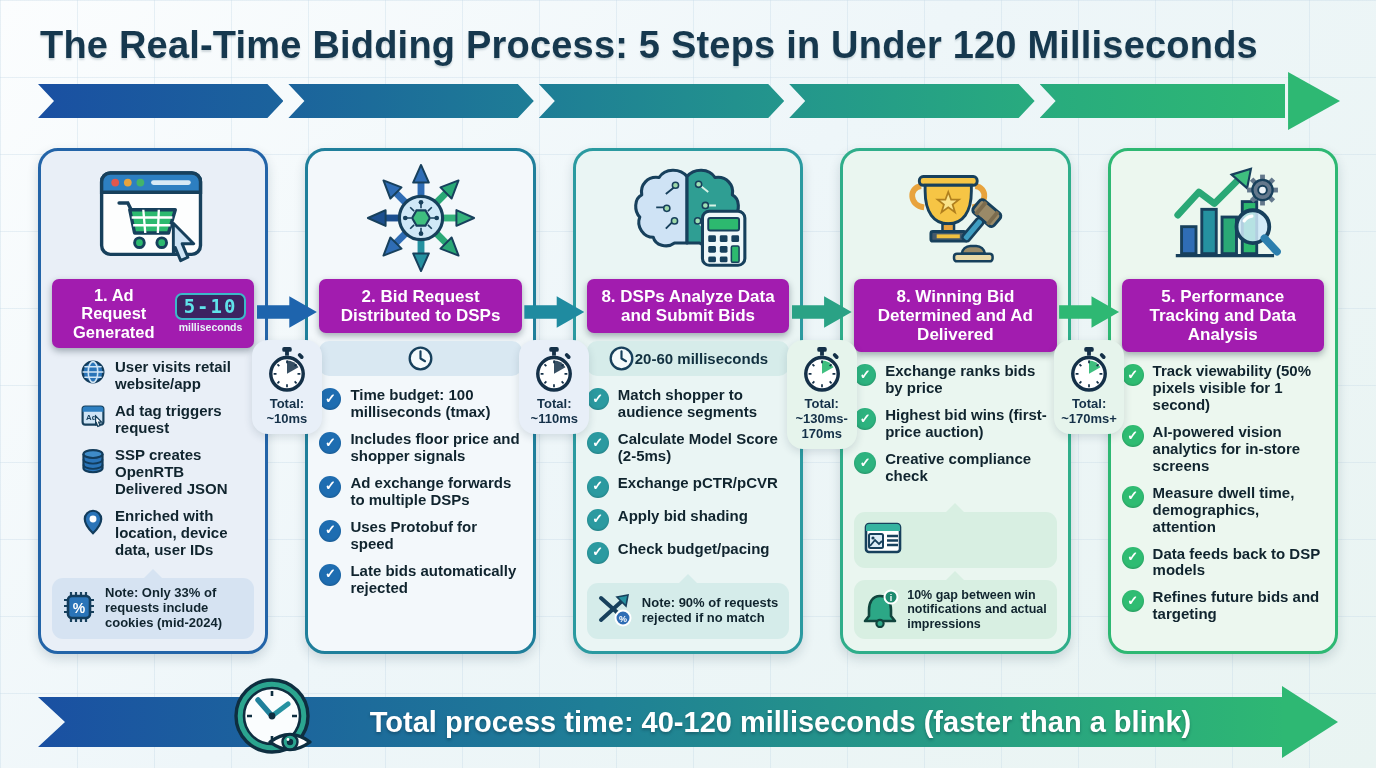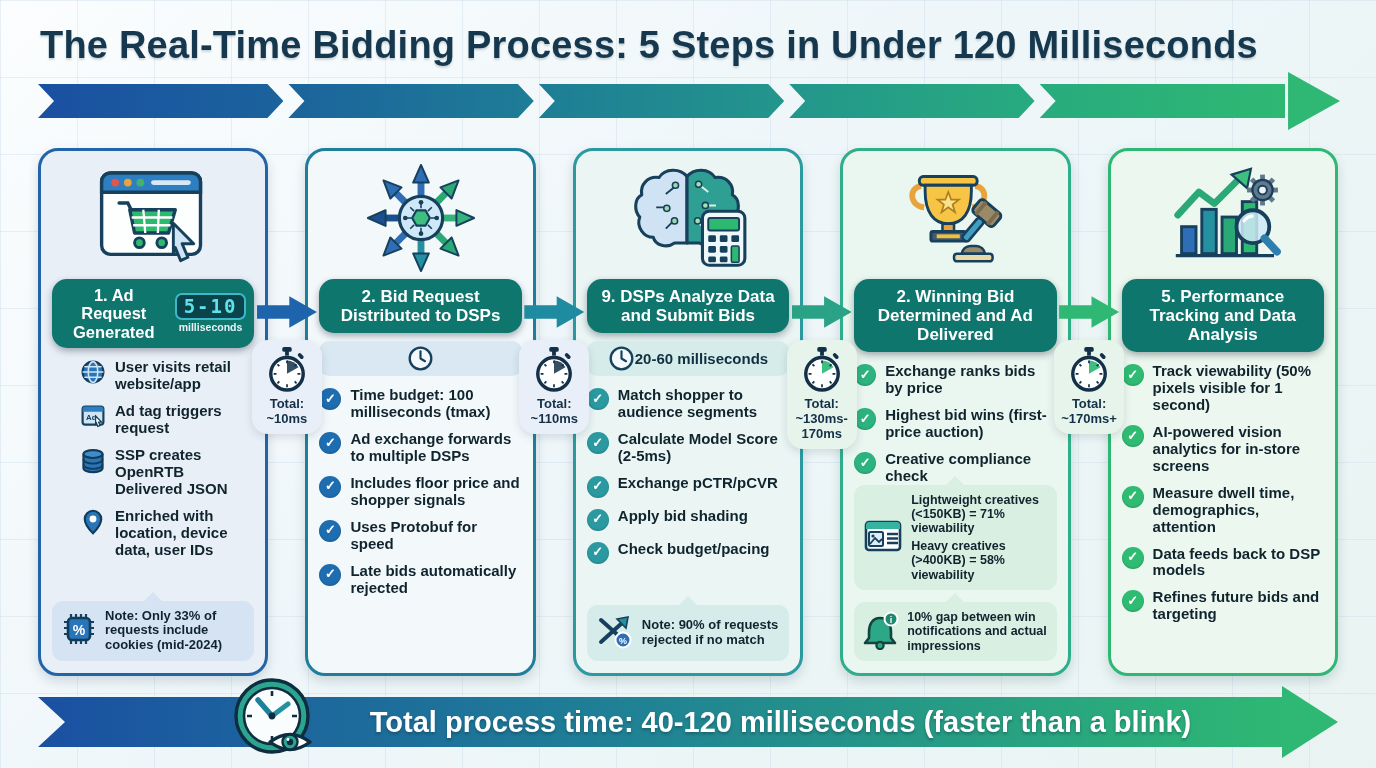--- a/index.html
+++ b/index.html
@@ -39,21 +39,21 @@
   .card{
     border:3px solid var(--accent); border-radius:20px;
     background:var(--bg);
     box-shadow:0 5px 12px rgba(20,50,70,.16);
     padding:6px 11px 12px;
     display:flex; flex-direction:column;
     position:relative; z-index:1;
   }
   .icon-area{ height:122px; display:flex; align-items:center; justify-content:center; flex:none; }
   .title-band{
-    background:#0f766e; color:#fff; border-radius:15px;
+    background:#a21caf; color:#fff; border-radius:7px;
     padding:8px 9px; text-align:center;
     font-size:17px; font-weight:800; line-height:1.12;
     box-shadow:0 3px 7px rgba(8,30,44,.35);
     flex:none;
   }
   .title-band.with-timer{ display:flex; align-items:center; gap:7px; text-align:left; padding:7px 8px; }
   .title-band.with-timer .tb-text{ flex:1; font-size:16.5px; text-align:center; }
   .timer{ flex:none; display:flex; flex-direction:column; align-items:center; }
   .timer-value{
     font-family:"DejaVu Sans Mono", monospace;
@@ -306,25 +306,25 @@
             <path d="M15 15 L15 7 M15 15 L20 18" stroke="#17405c" stroke-width="2.4" stroke-linecap="round"></path>
           </svg>
       </div>
       <div class="bullets">
         <div class="bullet">
             <span class="chk"></span>
             <span>Time budget: 100 milliseconds (tmax)</span>
           </div>
         <div class="bullet">
             <span class="chk"></span>
+            <span>Includes floor price and shopper signals</span>
+          </div>
+        <div class="bullet">
+            <span class="chk"></span>
             <span>Ad exchange forwards to multiple DSPs</span>
-          </div>
-        <div class="bullet">
-            <span class="chk"></span>
-            <span>Includes floor price and shopper signals</span>
           </div>
         <div class="bullet">
             <span class="chk"></span>
             <span>Uses Protobuf for speed</span>
           </div>
         <div class="bullet">
             <span class="chk"></span>
             <span>Late bids automatically rejected</span>
           </div>
       </div>
@@ -372,21 +372,21 @@
               <rect x="98" y="73" width="8" height="7" rx="1.5"></rect>
               <rect x="110" y="73" width="8" height="7" rx="1.5"></rect>
             <rect x="86" y="84" width="8" height="7" rx="1.5"></rect>
               <rect x="98" y="84" width="8" height="7" rx="1.5"></rect>
             <rect x="86" y="95" width="8" height="6" rx="1.5"></rect>
               <rect x="98" y="95" width="8" height="6" rx="1.5"></rect>
           </g>
           <rect x="110" y="84" width="8" height="17" rx="1.5" fill="#2db96f" stroke="#17405c" stroke-width="1.6"></rect>
         </svg>
       </div>
-      <div class="title-band">9. DSPs Analyze Data and Submit Bids</div>
+      <div class="title-band">8. DSPs Analyze Data and Submit Bids</div>
       <div class="timing-band">
         <svg width="27" height="27" viewBox="0 0 30 30">
             <circle cx="15" cy="15" r="12" fill="#f4fafc" stroke="#17405c" stroke-width="2.6"></circle>
             <path d="M15 15 L15 7 M15 15 L20 18" stroke="#17405c" stroke-width="2.4" stroke-linecap="round"></path>
           </svg>
         <span>20-60 milliseconds</span>
       </div>
       <div class="bullets">
         <div class="bullet">
             <span class="chk"></span>
@@ -456,21 +456,21 @@
           <g transform="rotate(40 95 52)">
             <rect x="82" y="40" width="28" height="17" rx="4" fill="#9a8a68" stroke="#17405c" stroke-width="3"></rect>
             <rect x="86" y="40" width="4" height="17" fill="#7c6c4e"></rect>
               <rect x="102" y="40" width="4" height="17" fill="#7c6c4e"></rect>
             <rect x="92" y="57" width="8" height="28" rx="3" fill="#3f9ec2" stroke="#17405c" stroke-width="2.6"></rect>
           </g>
           <path d="M72 92 a9 9 0 0 1 9 -8 h6 a9 9 0 0 1 9 8 z" fill="#9a8a68" stroke="#17405c" stroke-width="2.6"></path>
           <rect x="64" y="92" width="40" height="8" rx="3" fill="#e9d9a8" stroke="#17405c" stroke-width="2.6"></rect>
         </svg>
       </div>
-      <div class="title-band">2. Winning Bid Determined and Ad Delivered</div>
+      <div class="title-band">8. Winning Bid Determined and Ad Delivered</div>
       <div class="bullets">
         <div class="bullet">
             <span class="chk"></span>
             <span>Exchange ranks bids by price</span>
           </div>
         <div class="bullet">
             <span class="chk"></span>
             <span>Highest bid wins (first-price auction)</span>
           </div>
         <div class="bullet">
@@ -481,24 +481,20 @@
       <div class="note note-push" style="font-size:12.5px">
         <span class="nicon">
           <svg width="40" height="36" viewBox="0 0 40 36">
               <rect x="3" y="4" width="34" height="28" rx="3" fill="#fff" stroke="#17405c" stroke-width="2.6"></rect>
               <path d="M3 7 a3 3 0 0 1 3 -3 h28 a3 3 0 0 1 3 3 v4 H3 z" fill="#35b3a0"></path>
               <rect x="6" y="14" width="14" height="14" rx="1.5" fill="#dcedf7" stroke="#17405c" stroke-width="2"></rect>
               <path d="M7 26 l5 -6 4 4 3 -3" stroke="#17405c" stroke-width="1.8" fill="none"></path>
               <circle cx="10" cy="18" r="1.6" fill="#17405c"></circle>
               <path d="M24 16 h11 M24 20.5 h11 M24 25 h11" stroke="#17405c" stroke-width="2.4"></path>
             </svg>
-        </span>
-        <span class="note-lines">
-          <span>Lightweight creatives (&lt;150KB) = 71% viewability</span>
-          <span>Heavy creatives (&gt;400KB) = 58% viewability</span>
         </span>
       </div>
       <div class="note" style="font-size:12.5px">
         <span class="nicon">
           <svg width="36" height="40" viewBox="0 0 36 40">
               <path d="M17 8 c-8 0 -11 7 -11 14 v6 l-4 5 h30 l-4 -5 v-6 c0 -7 -3 -14 -11 -14 z" fill="#2ca886" stroke="#11453e" stroke-width="2.6" stroke-linejoin="round"></path>
               <circle cx="17" cy="35.5" r="3.6" fill="#2ca886" stroke="#11453e" stroke-width="2.2"></circle>
               <circle cx="28" cy="9" r="6.5" fill="#1d8a6e" stroke="#fff" stroke-width="2"></circle>
               <text x="28" y="12.5" font-size="9" font-weight="bold" fill="#fff" text-anchor="middle" font-family="Liberation Sans, sans-serif">i</text>
             </svg>

